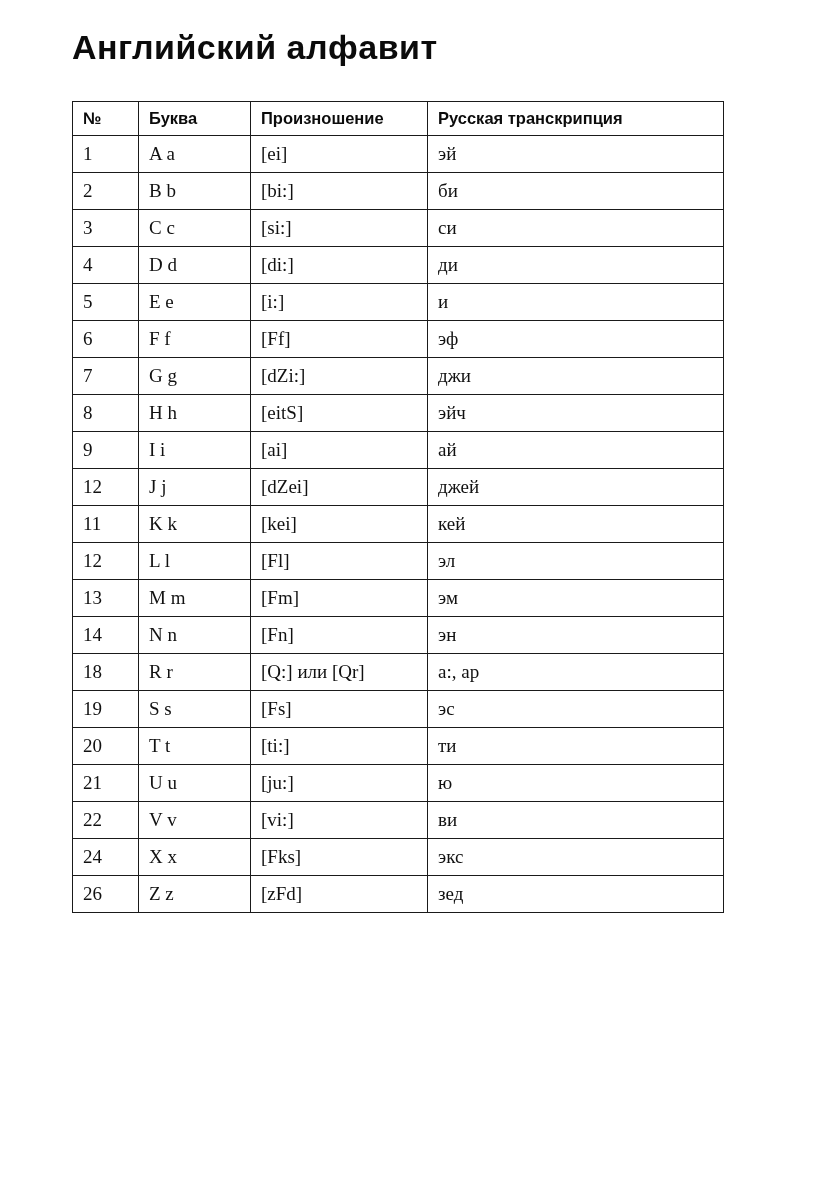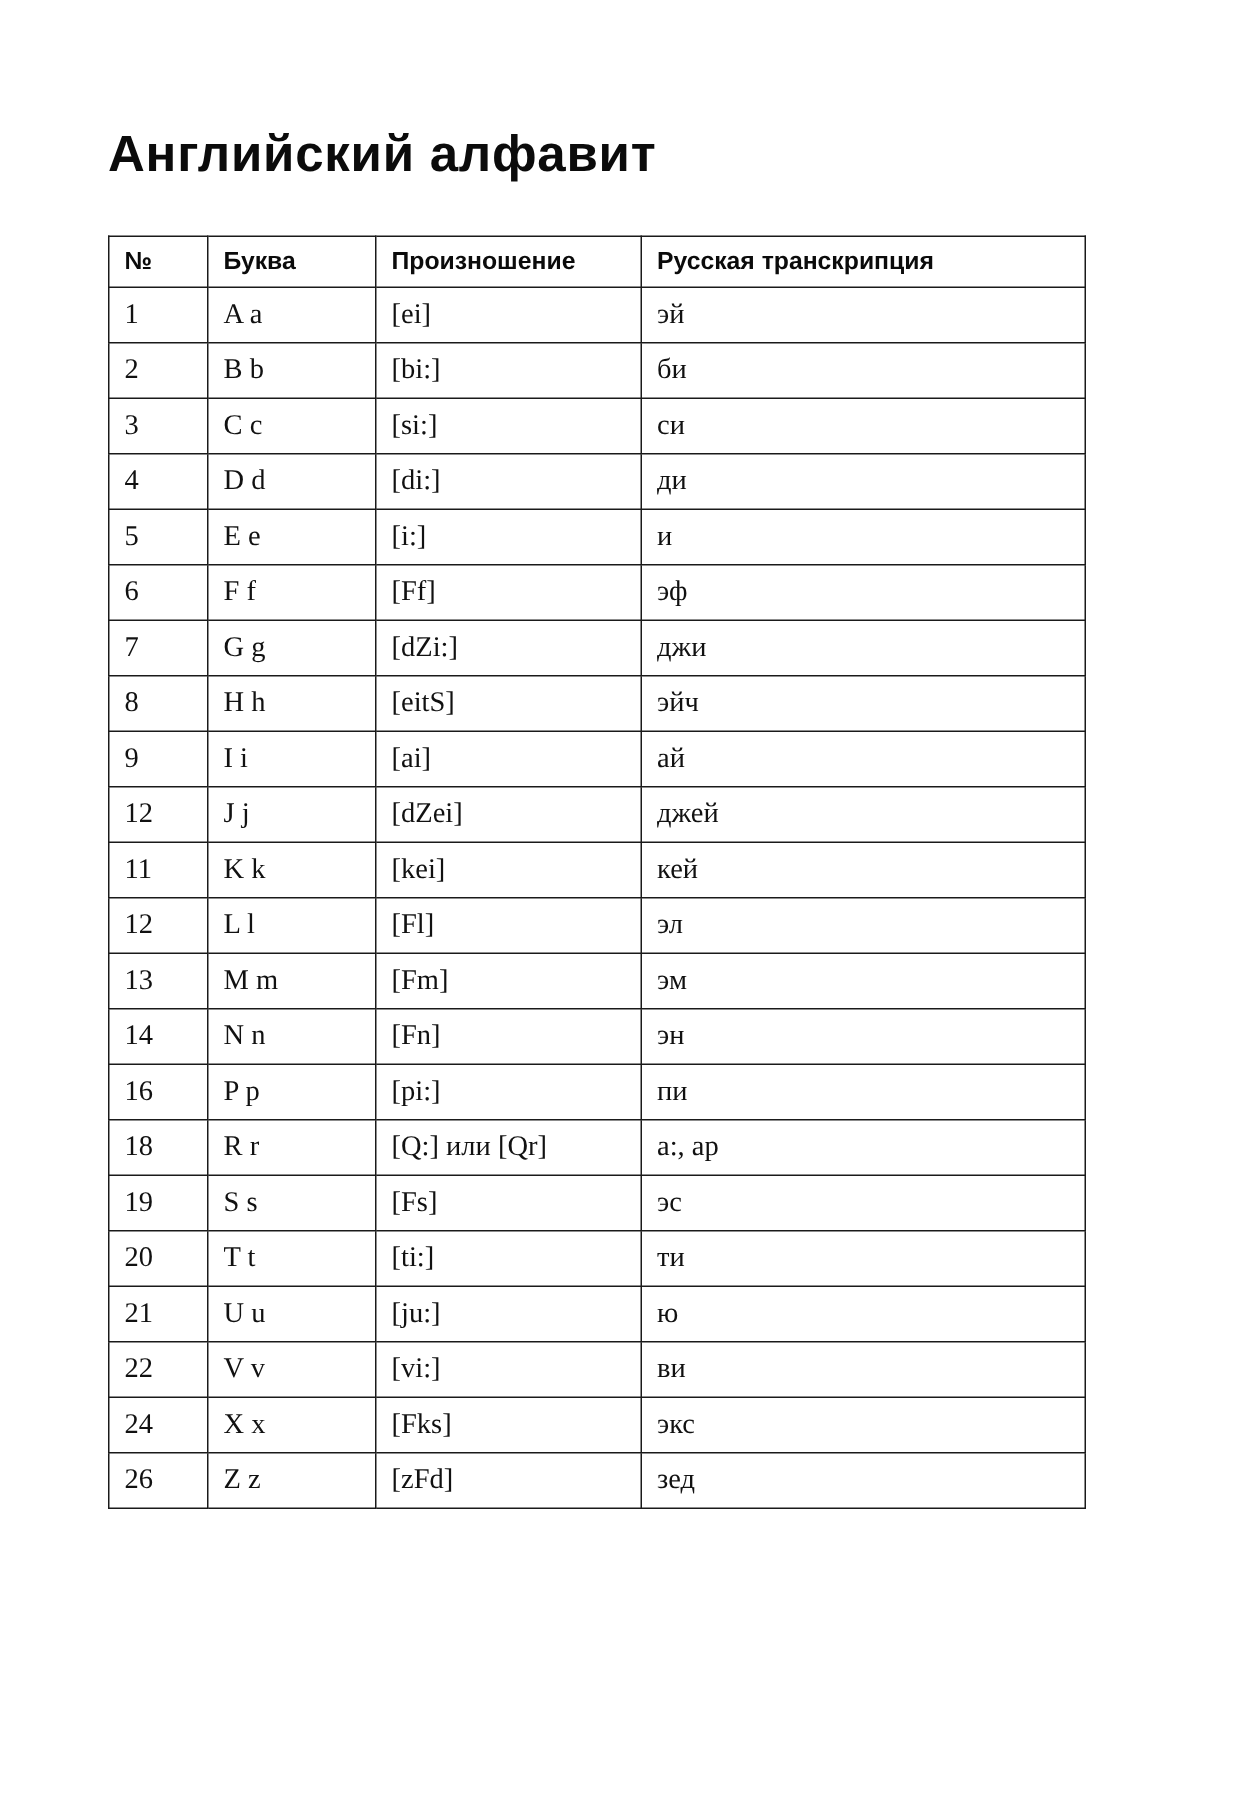--- a/index.html
+++ b/index.html
@@ -8,21 +8,21 @@
     background: #ffffff;
   }
   body {
     width: 835px;
     height: 1200px;
     font-family: "Liberation Serif", serif;
     color: #111111;
     box-sizing: border-box;
   }
   .page {
-    padding: 84px 72px 0 72px;
+    padding: 28px 72px 0 72px;
     box-sizing: border-box;
   }
   .page-title {
     font-family: "Liberation Sans", sans-serif;
     font-weight: 800;
     font-size: 34px;
     letter-spacing: 0.5px;
     color: #0b0b0b;
     margin: 0 0 34px 0;
   }
@@ -159,26 +159,20 @@
           <td>[Fm]</td>
           <td>эм</td>
         </tr>
         <tr>
           <td>14</td>
           <td>N n</td>
           <td>[Fn]</td>
           <td>эн</td>
         </tr>
         <tr>
-          <td>16</td>
-          <td>P p</td>
-          <td>[pi:]</td>
-          <td>пи</td>
-        </tr>
-        <tr>
           <td>18</td>
           <td>R r</td>
           <td>[Q:] или [Qr]</td>
           <td>а:, ар</td>
         </tr>
         <tr>
           <td>19</td>
           <td>S s</td>
           <td>[Fs]</td>
           <td>эс</td>

